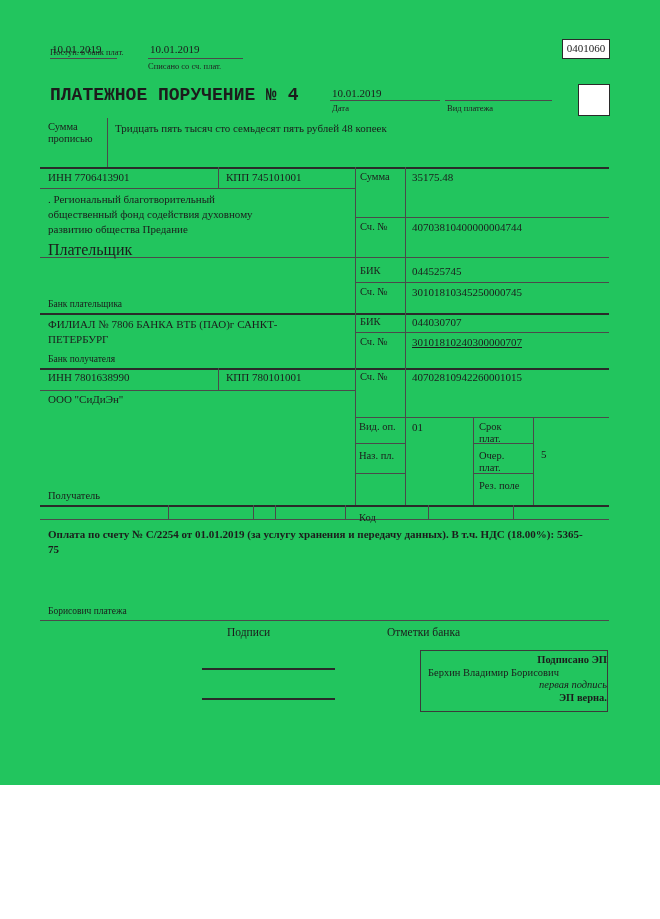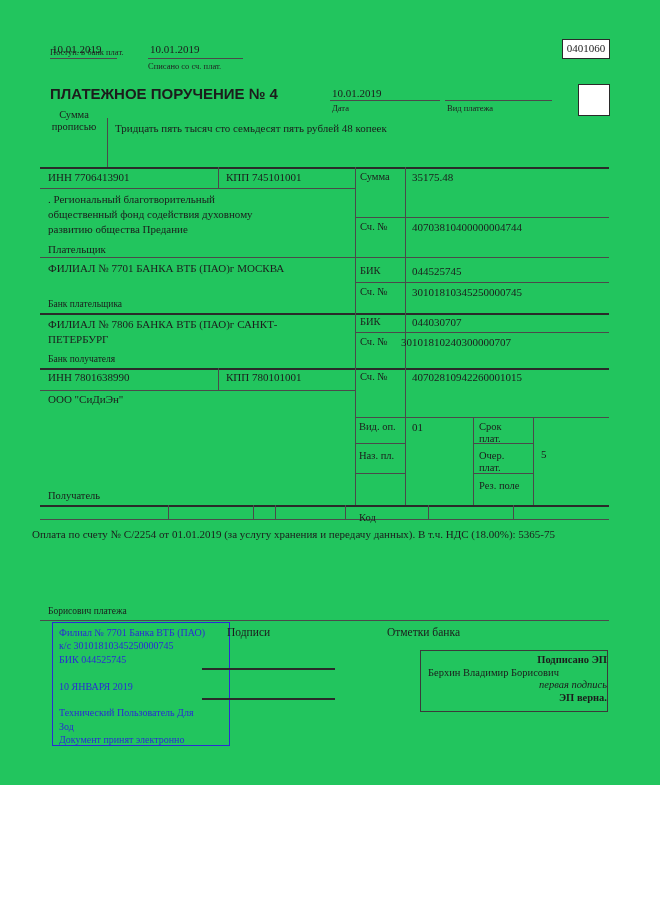--- a/index.html
+++ b/index.html
@@ -6,21 +6,21 @@
   #page{position:relative;width:660px;height:785px;background:#22c55e;
         font-family:"Liberation Serif",serif;color:#1c1c1c;overflow:hidden;}
   .t{position:absolute;font-size:11px;line-height:13px;white-space:nowrap;}
   .wrap{white-space:normal;}
   .lbl{position:absolute;font-size:8.5px;line-height:10px;white-space:nowrap;color:#222;}
   .mlbl{position:absolute;font-size:9.5px;line-height:11px;white-space:nowrap;color:#1c1c1c;}
   .hl{position:absolute;height:1px;background:#4a4a4a;}
   .hl2{position:absolute;height:2px;background:#2a2a2a;}
   .vl{position:absolute;width:1px;background:#4a4a4a;}
   .box{position:absolute;border:1px solid #2a2a2a;background:#fff;}
-  .title{position:absolute;font-family:Liberation Sans, sans-serif;font-weight:bold;font-size:15px;white-space:nowrap;text-align:center;}
+  .title{position:absolute;font-family:Liberation Mono, monospace;font-weight:bold;font-size:18px;white-space:nowrap;text-align:center;}
   .sub{font-size:10.5px;line-height:12px;}
   .stamp{position:absolute;left:52px;top:622px;width:178px;height:124px;
          border:1px solid #2b2bd5;color:#2b2bd5;font-size:10px;line-height:13.4px;
          padding:3px 0 0 6px;box-sizing:border-box;}
   .stamp div{min-height:13.4px;white-space:nowrap;}
   .ep{position:absolute;left:420px;top:650px;width:188px;height:62px;
       border:1.5px solid #3a3a3a;box-sizing:border-box;font-size:10.5px;line-height:12.5px;padding-top:3px;}
   .ep .c{text-align:right;}
   .ep .b{font-weight:bold;}
   .ep .i{font-style:italic;padding-left:8px;text-align:right;}
@@ -42,21 +42,21 @@
   <div class="box" style="left:562px;top:39px;width:46px;height:18px;text-align:center;font-size:11px;line-height:17px;">0401060</div>
 
   <div class="title" style="left:50px;top:85px;">ПЛАТЕЖНОЕ ПОРУЧЕНИЕ № 4</div>
   <div class="t" style="left:332px;top:87px;">10.01.2019</div>
   <div class="hl" style="left:330px;top:100px;width:110px;"></div>
   <div class="lbl" style="left:332px;top:103px;">Дата</div>
   <div class="hl" style="left:445px;top:100px;width:107px;"></div>
   <div class="lbl" style="left:447px;top:103px;">Вид платежа</div>
   <div class="box" style="left:578px;top:84px;width:30px;height:30px;"></div>
 
-  <div class="t wrap sub" style="left:48px;top:109px;width:52px;text-align:center;">Сумма прописью</div>
+  <div class="t wrap sub" style="left:48px;top:121px;width:52px;">Сумма прописью</div>
   <div class="vl" style="left:107px;top:118px;height:49px;"></div>
   <div class="t" style="left:115px;top:122px;">Тридцать пять тысяч сто семьдесят пять рублей 48 копеек</div>
 
   <div class="hl2" style="left:40px;top:167px;width:569px;"></div>
   <div class="hl" style="left:40px;top:188px;width:315px;"></div>
   <div class="hl" style="left:355px;top:217px;width:254px;"></div>
   <div class="hl" style="left:40px;top:257px;width:569px;"></div>
   <div class="hl" style="left:355px;top:282px;width:254px;"></div>
   <div class="hl2" style="left:40px;top:313px;width:569px;"></div>
   <div class="hl" style="left:355px;top:332px;width:254px;"></div>
@@ -85,67 +85,55 @@
   <div class="vl" style="left:513px;top:505px;height:14px;"></div>
 
   <div class="t" style="left:48px;top:171px;">ИНН 7706413901</div>
   <div class="t" style="left:226px;top:171px;font-family:Liberation Serif, serif;">КПП 745101001</div>
   <div class="t sub" style="left:360px;top:171px;">Сумма</div>
   <div class="t" style="left:412px;top:171px;">35175.48</div>
 
   <div class="t wrap" style="left:48px;top:192px;width:232px;line-height:15px;">. Региональный благотворительный общественный фонд содействия духовному развитию общества Предание</div>
   <div class="t sub" style="left:360px;top:221px;">Сч. №</div>
   <div class="t" style="left:412px;top:221px;">40703810400000004744</div>
-  <div class="mlbl" style="left:48px;top:244px;font-size:11px;">Плательщик</div>
+  <div class="mlbl" style="left:48px;top:244px;font-size:16px;">Плательщик</div>
 
-  <div class="t" style="left:48px;top:262px;">ФИЛИАЛ № 7701 БАНКА ВТБ (ПАО)г МОСКВА</div>
   <div class="t sub" style="left:360px;top:265px;">БИК</div>
   <div class="t" style="left:412px;top:265px;">044525745</div>
   <div class="t sub" style="left:360px;top:286px;">Сч. №</div>
   <div class="t" style="left:412px;top:286px;">30101810345250000745</div>
   <div class="mlbl" style="left:48px;top:299px;">Банк плательщика</div>
 
   <div class="t wrap" style="left:48px;top:317px;width:285px;line-height:15px;">ФИЛИАЛ № 7806 БАНКА ВТБ (ПАО)г САНКТ-ПЕТЕРБУРГ</div>
   <div class="t sub" style="left:360px;top:316px;">БИК</div>
   <div class="t" style="left:412px;top:316px;">044030707</div>
   <div class="t sub" style="left:360px;top:336px;">Сч. №</div>
-  <div class="t" style="left:401px;top:336px;">30101810240300000707</div>
+  <div class="t" style="left:412px;top:336px;text-decoration:underline;">30101810240300000707</div>
   <div class="mlbl" style="left:48px;top:354px;">Банк получателя</div>
 
   <div class="t" style="left:48px;top:371px;">ИНН 7801638990</div>
   <div class="t" style="left:226px;top:371px;">КПП 780101001</div>
   <div class="t sub" style="left:360px;top:371px;">Сч. №</div>
   <div class="t" style="left:412px;top:371px;">40702810942260001015</div>
   <div class="t" style="left:48px;top:393px;">ООО "СиДиЭн"</div>
   <div class="mlbl" style="left:48px;top:490px;font-size:10.5px;">Получатель</div>
 
   <div class="t sub" style="left:359px;top:421px;">Вид. оп.</div>
   <div class="t" style="left:412px;top:421px;">01</div>
   <div class="t wrap sub" style="left:479px;top:421px;width:45px;">Срок плат.</div>
   <div class="t sub" style="left:359px;top:450px;">Наз. пл.</div>
   <div class="t wrap sub" style="left:479px;top:450px;width:45px;">Очер. плат.</div>
   <div class="t" style="left:541px;top:448px;">5</div>
   <div class="t sub" style="left:359px;top:480px;margin-top:32px;">Код</div>
   <div class="t sub" style="left:479px;top:480px;">Рез. поле</div>
 
-  <div class="t wrap" style="left:32px;top:527px;width:535px;line-height:15px;">Оплата по счету № С/2254 от 01.01.2019 (за услугу хранения и передачу данных). В т.ч. НДС (18.00%): 5365-75</div>
+  <div class="t wrap" style="left:48px;top:527px;width:535px;line-height:15px;font-weight:bold;">Оплата по счету № С/2254 от 01.01.2019 (за услугу хранения и передачу данных). В т.ч. НДС (18.00%): 5365-75</div>
   <div class="mlbl" style="left:48px;top:606px;">Борисович платежа</div>
   <div class="hl" style="left:40px;top:620px;width:569px;"></div>
 
-  <div class="stamp">
-    <div>Филиал № 7701 Банка ВТБ (ПАО)</div>
-    <div>к/с 30101810345250000745</div>
-    <div>БИК 044525745</div>
-    <div></div>
-    <div>10 ЯНВАРЯ 2019</div>
-    <div></div>
-    <div>Технический Пользователь Для</div>
-    <div>Зод</div>
-    <div>Документ принят электронно</div>
-  </div>
 
   <div class="t" style="left:227px;top:626px;font-size:11.5px;">Подписи</div>
   <div class="hl" style="left:202px;top:668px;width:133px;background:#2a2a2a;height:1.5px;"></div>
   <div class="hl" style="left:202px;top:698px;width:133px;background:#2a2a2a;height:1.5px;"></div>
 
   <div class="t" style="left:387px;top:626px;font-size:11.5px;">Отметки банка</div>
   <div class="ep">
     <div class="c b">Подписано ЭП</div>
     <div class="n">Берхин Владимир Борисович</div>
     <div class="i">первая подпись</div>

